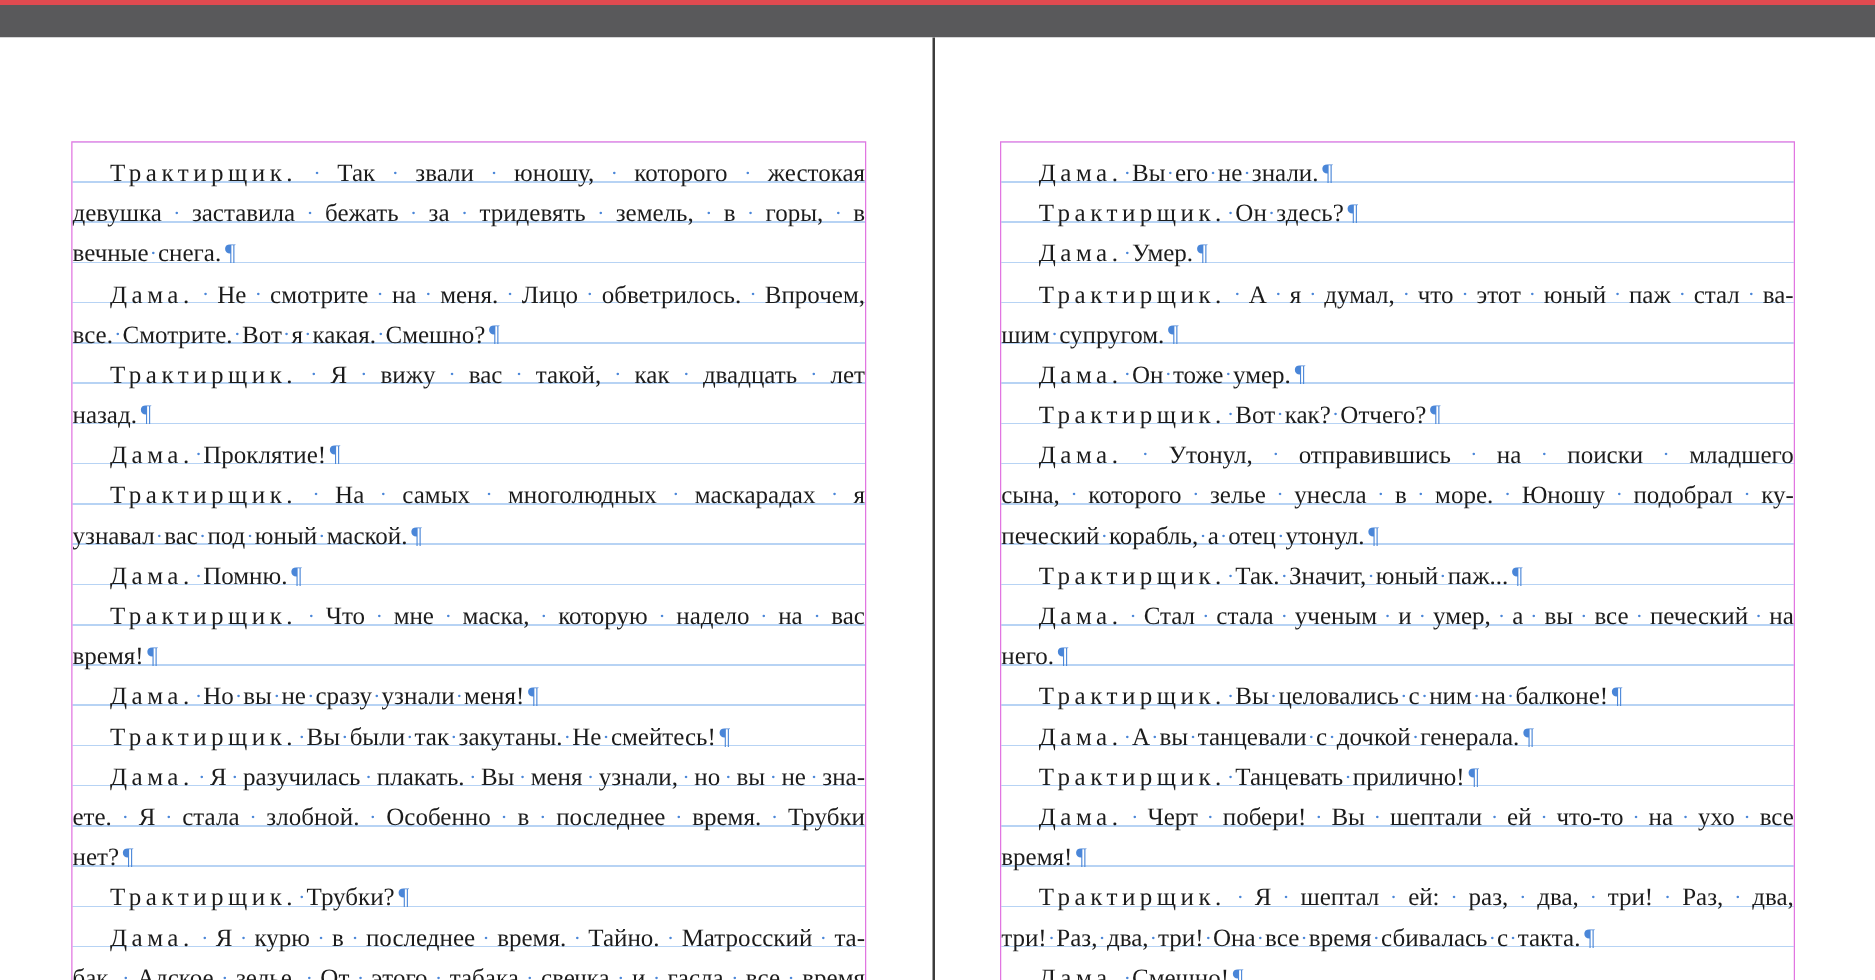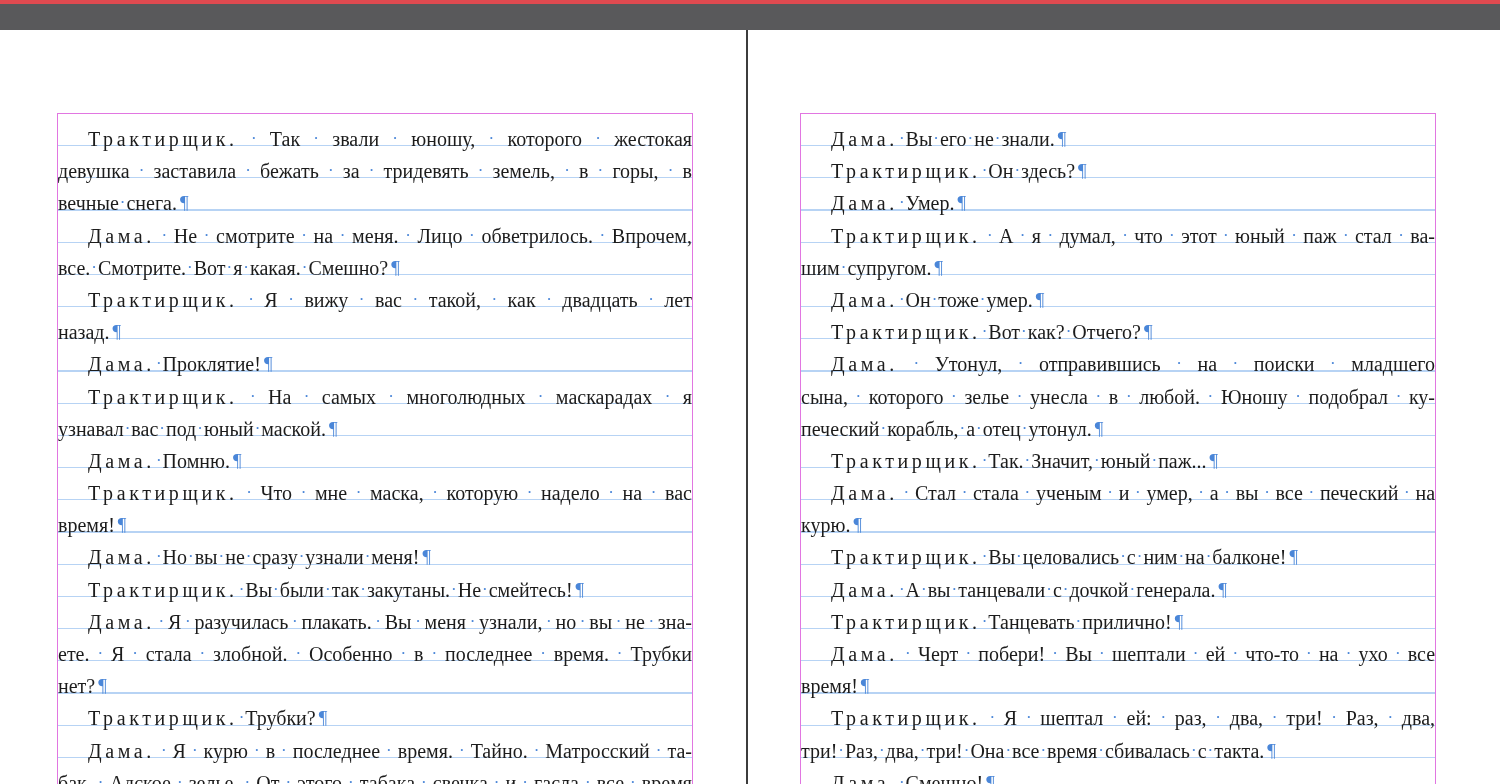--- a/index.html
+++ b/index.html
@@ -22,21 +22,21 @@
       to bottom,
       transparent 0px, transparent 30.9px,
       var(--grid,#b7d3f4) 30.9px, var(--grid,#b7d3f4) 32.2px);
     background-position:0 0;
   }
   .frame-left{left:57px;}
   .frame-right{left:800px;}
   .lines{padding-top:9px;color:var(--ink,#1c1c1c);font-size:20px;}
   .line{
     display:flex;
-    align-items:flex-start;
+    align-items:flex-end;
     height:32.2px;
     line-height:32.2px;
     white-space:nowrap;
     overflow:hidden;
   }
   .indent{flex:0 0 30px;}
   .charname{flex:0 0 auto;letter-spacing:0.18em;}
   .word{flex:0 0 auto;}
   .gap{
     flex:0 0 auto;
@@ -451,21 +451,21 @@
             <span class="word">сына,</span>
             <span class="gap">·</span>
             <span class="word">которого</span>
             <span class="gap">·</span>
             <span class="word">зелье</span>
             <span class="gap">·</span>
             <span class="word">унесла</span>
             <span class="gap">·</span>
             <span class="word">в</span>
             <span class="gap">·</span>
-            <span class="word">любой.</span>
+            <span class="word">море.</span>
             <span class="gap">·</span>
             <span class="word">Юношу</span>
             <span class="gap">·</span>
             <span class="word">подобрал</span>
             <span class="gap">·</span>
             <span class="word">ку-</span>
           </div>
           <div class="line">
             <span class="word">печеский</span>
             <span class="gap">·</span>
@@ -509,21 +509,21 @@
             <span class="gap">·</span>
             <span class="word">вы</span>
             <span class="gap">·</span>
             <span class="word">все</span>
             <span class="gap">·</span>
             <span class="word">печеский</span>
             <span class="gap">·</span>
             <span class="word">на</span>
           </div>
           <div class="line">
-            <span class="word">курю.</span>
+            <span class="word">него.</span>
             <span class="pilcrow">¶</span>
           </div>
           <div class="line">
             <span class="indent"></span>
             <span class="charname">Трактирщик.</span>
             <span class="gap">·</span>
             <span class="word">Вы</span>
             <span class="gap">·</span>
             <span class="word">целовались</span>
             <span class="gap">·</span>

